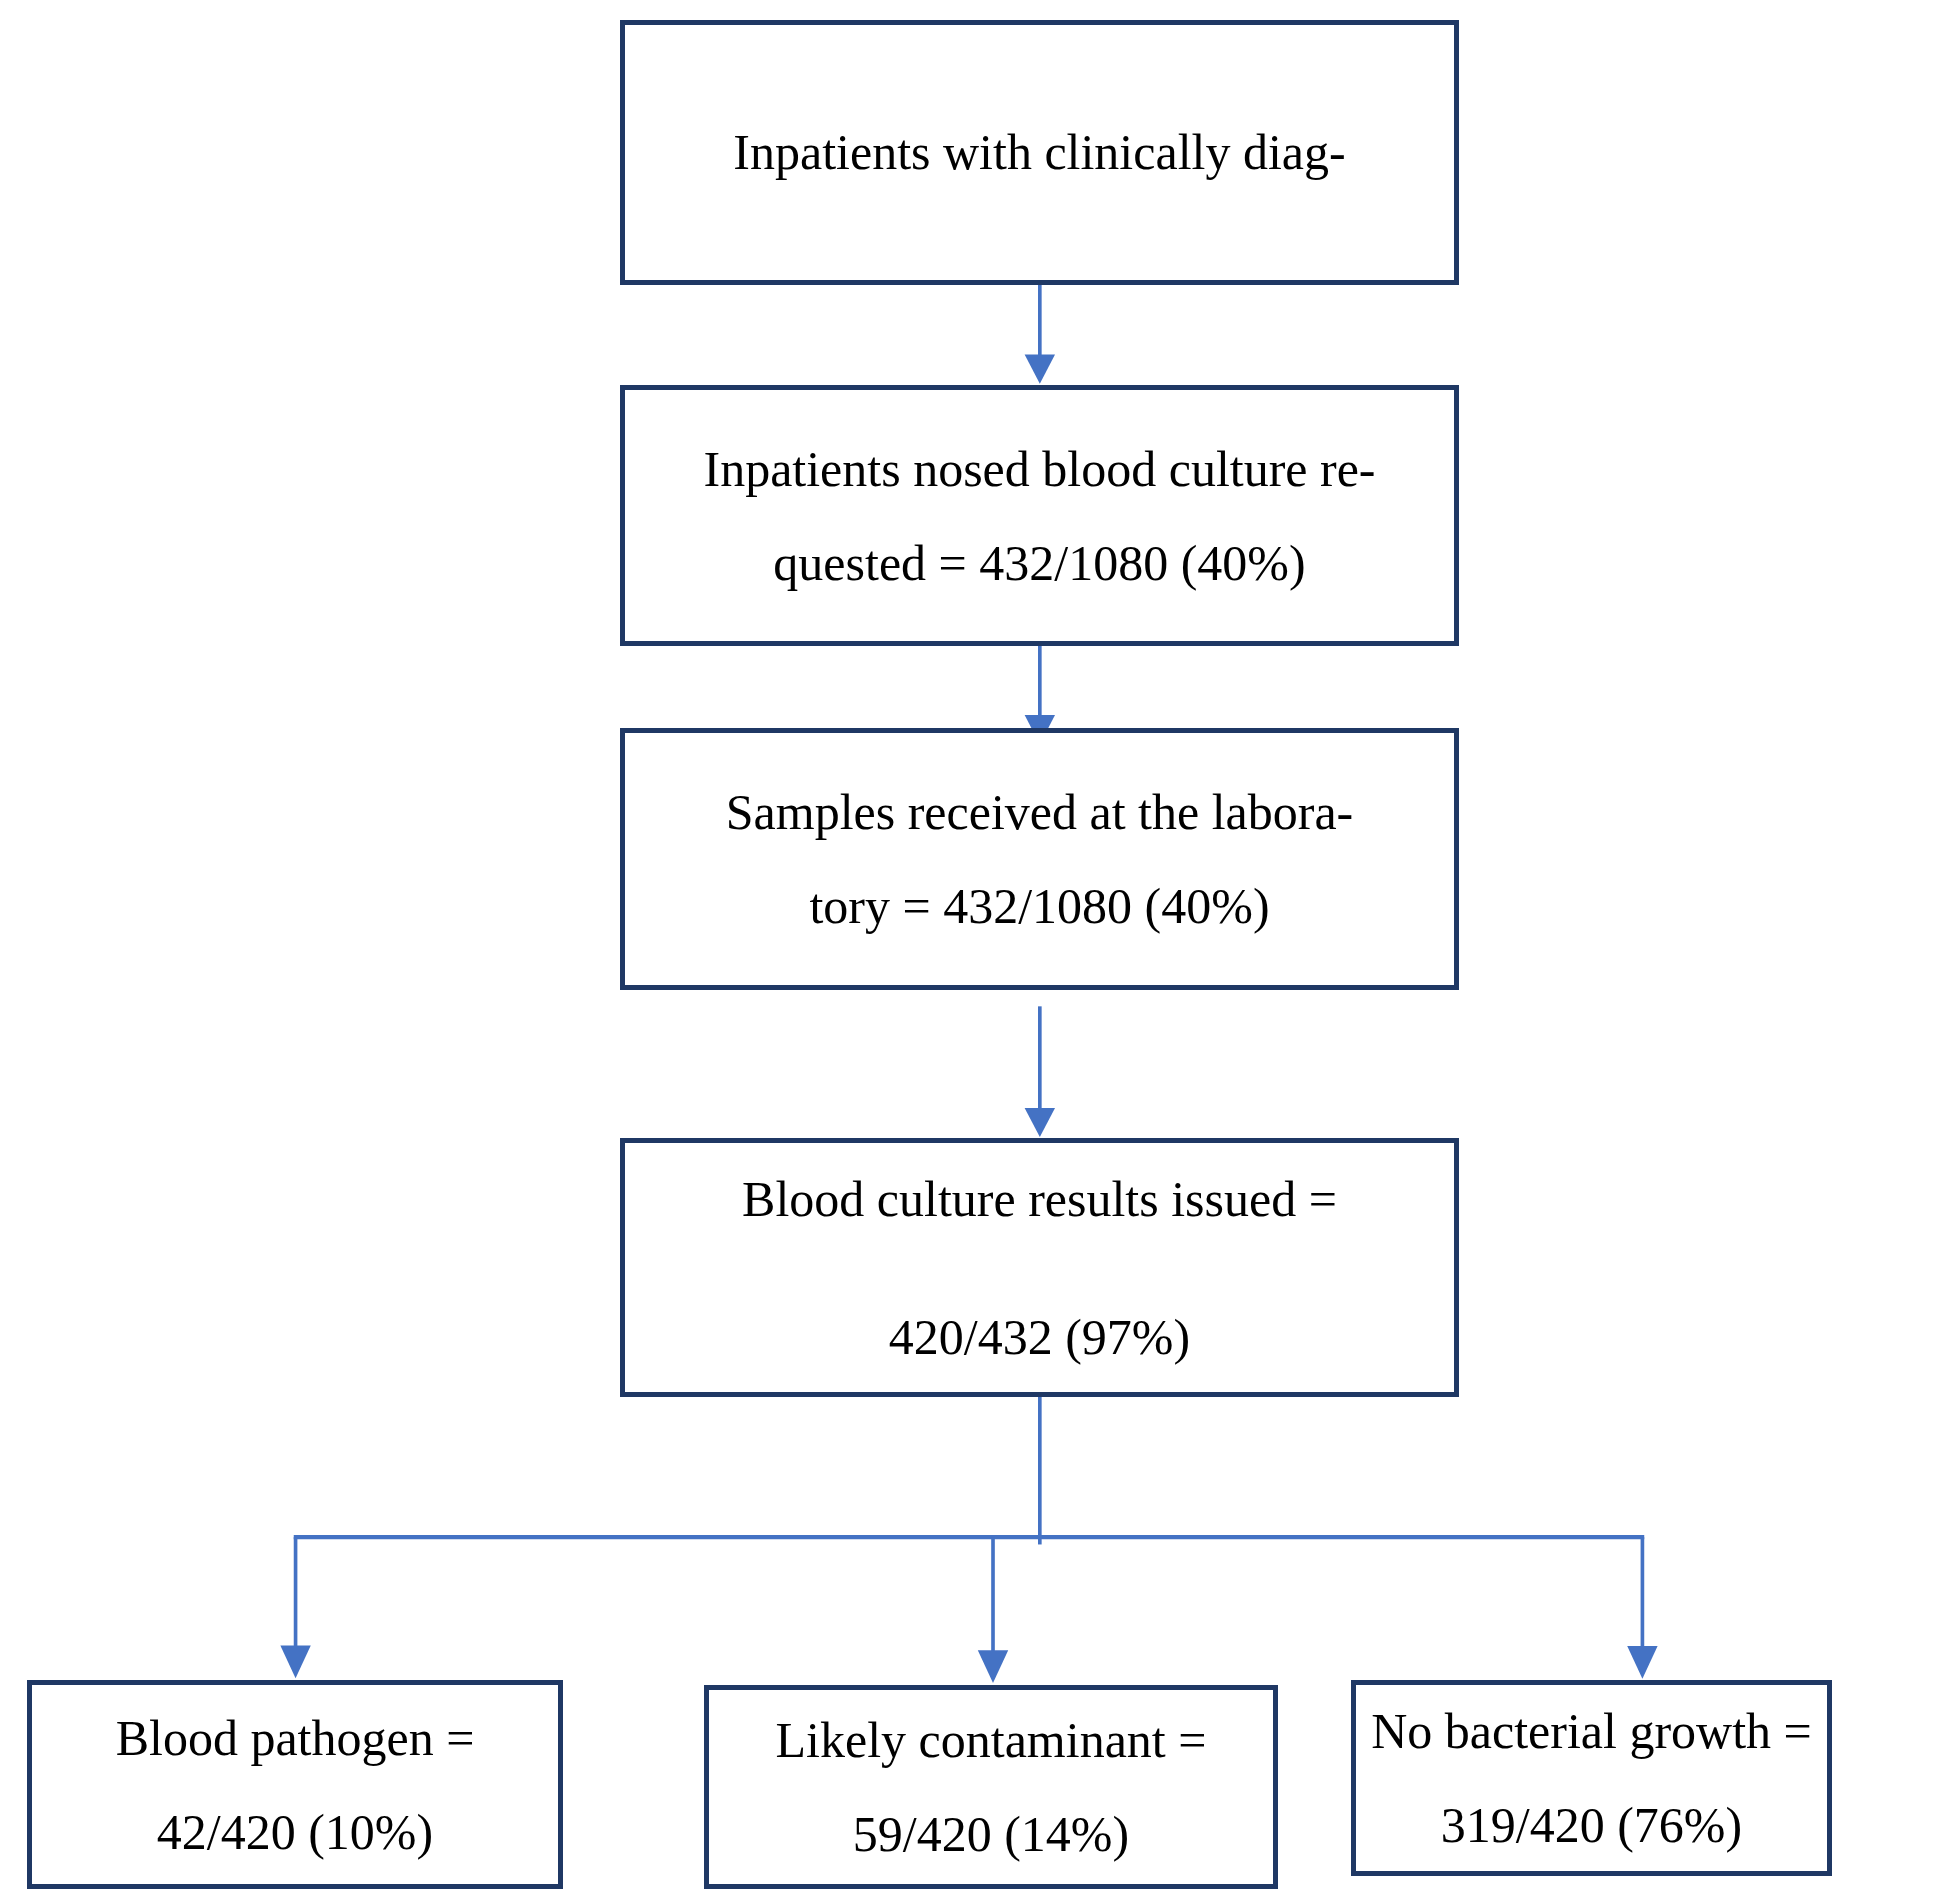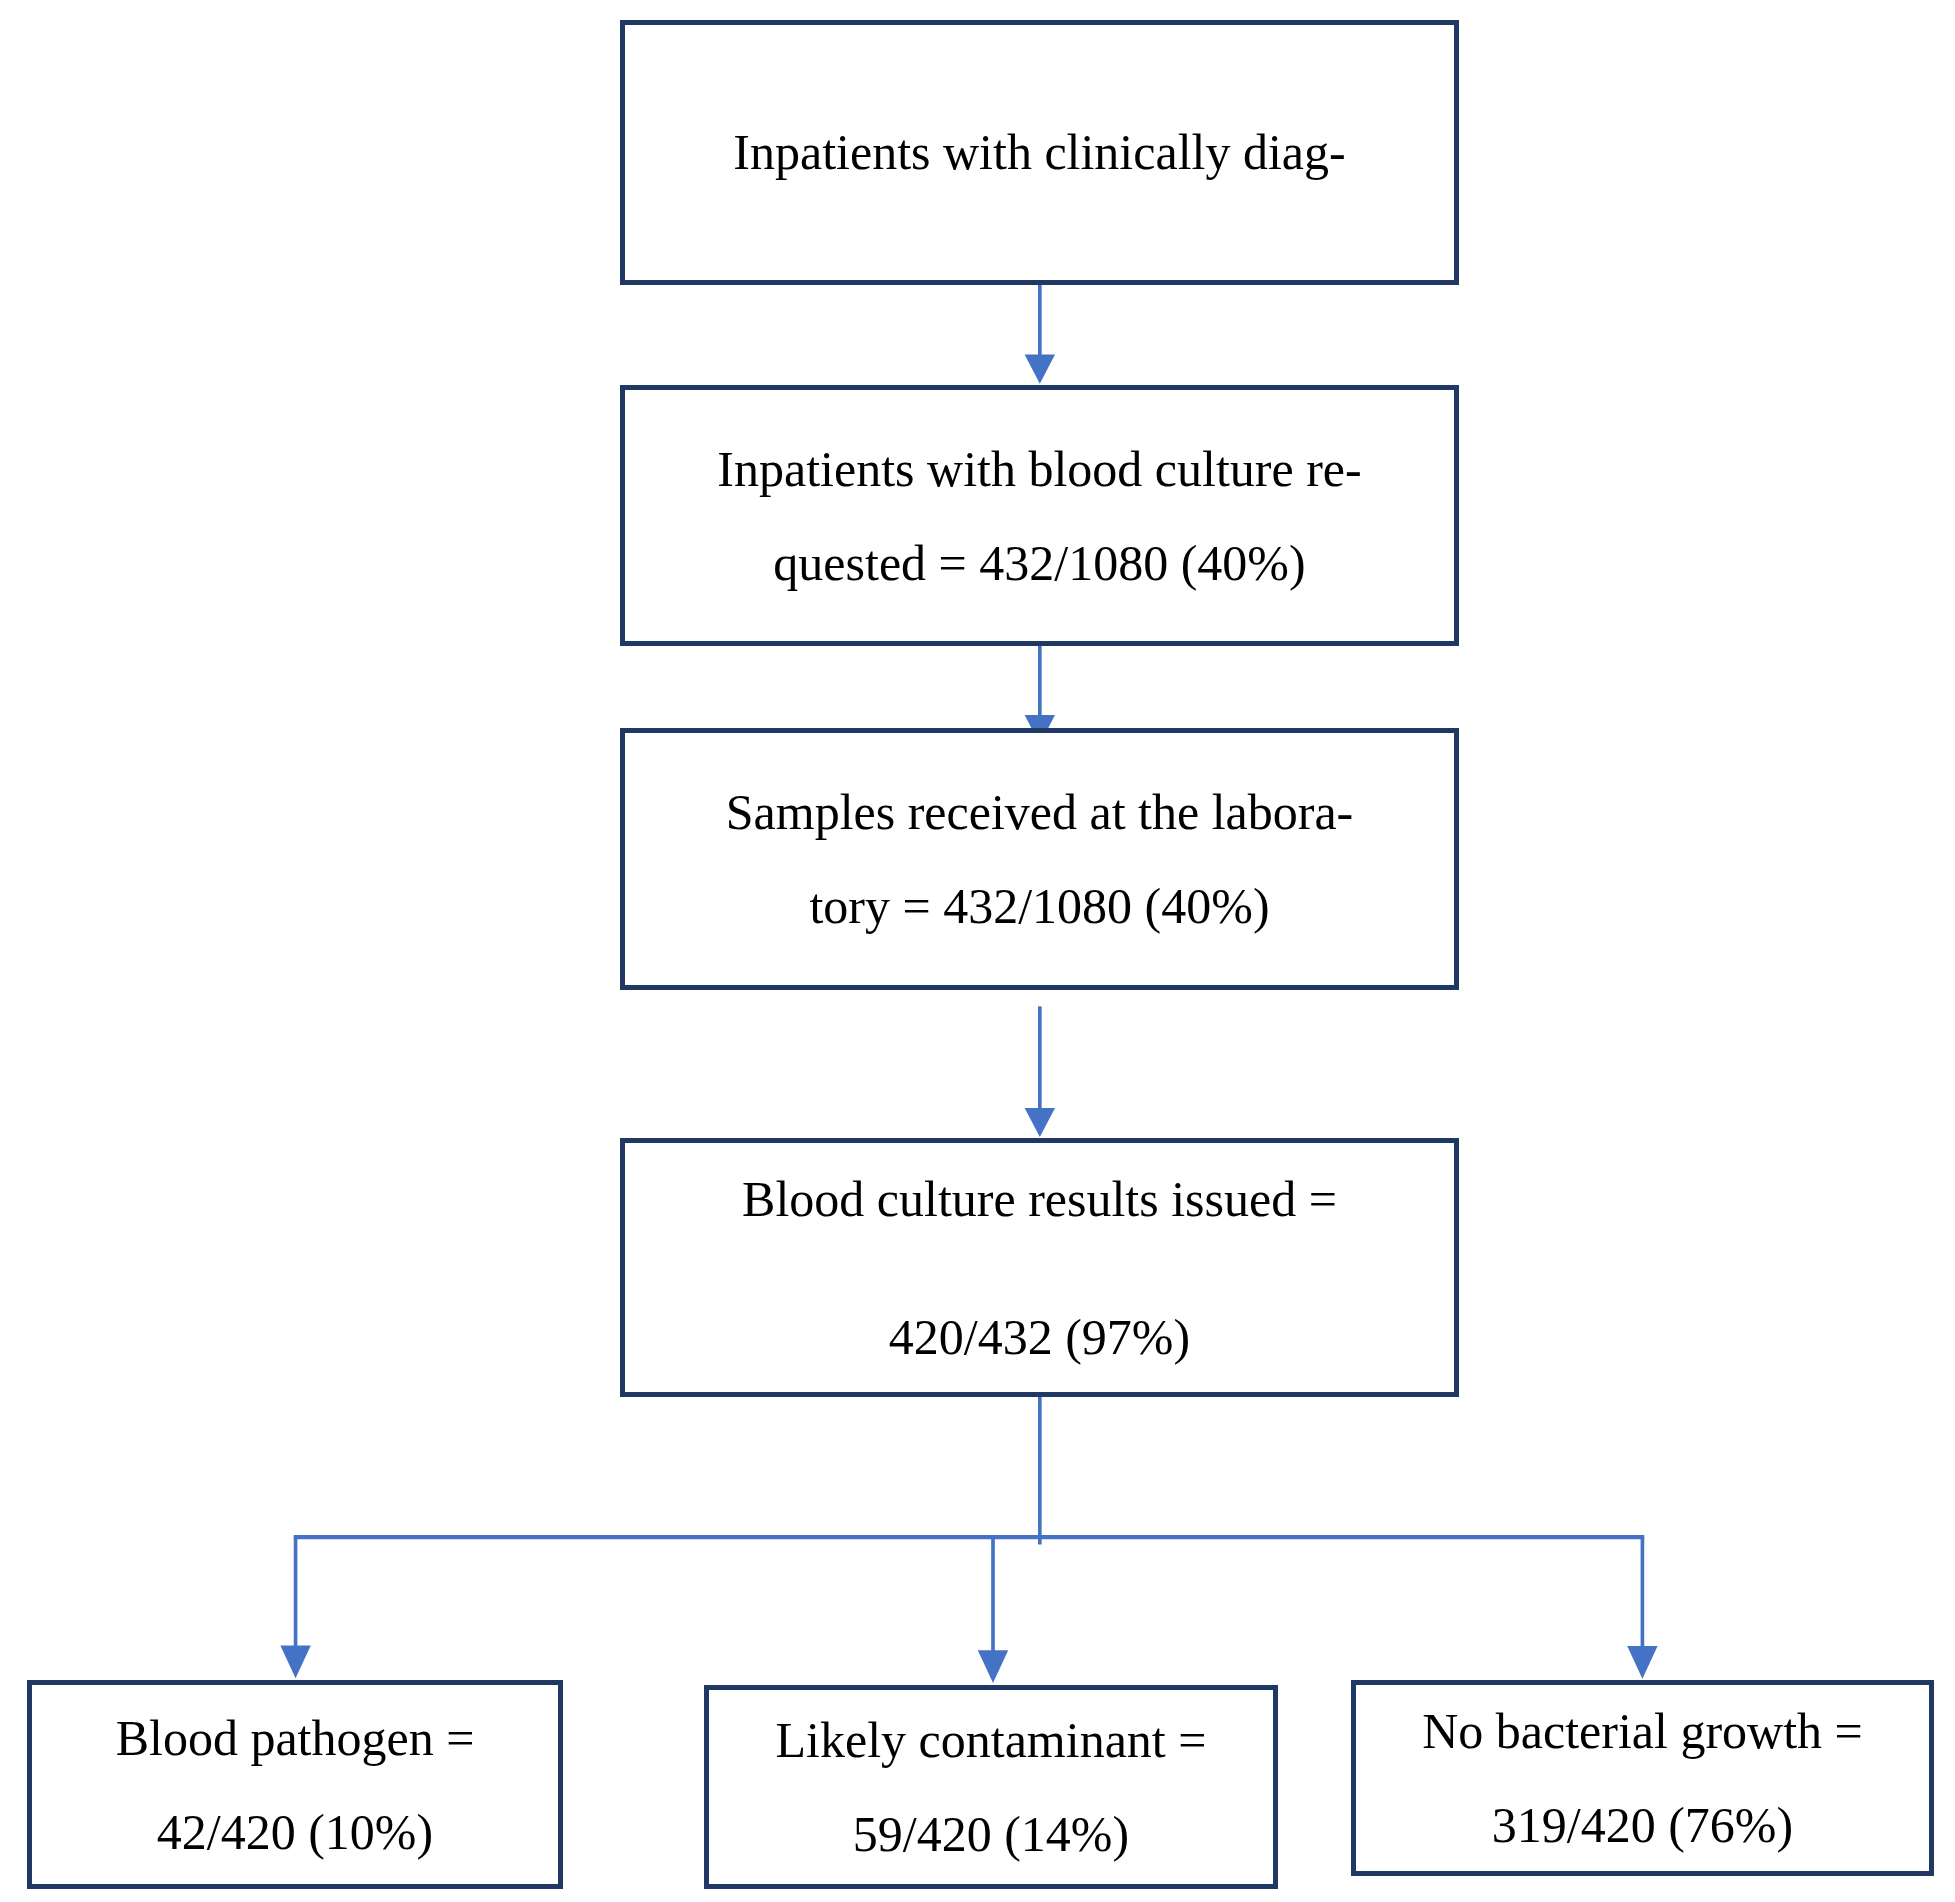--- a/index.html
+++ b/index.html
@@ -38,21 +38,21 @@
     line-height:94px;
   }
   .node .line{white-space:nowrap;}
   
   #n0{left:620px;top:19.5px;  width:839px;height:265px;}
   #n1{left:620px;top:385px; width:839px;height:261px;}
   #n2{left:620px;top:728px;width:839px;height:262px;}
   #n3{left:620px;top:1138px;width:839px;height:259px;gap:44px;}
   #n4{left:27px;  top:1680px;width:536px; height:209px;}
   #n5{left:704px;top:1685px;width:574px; height:204px;}
-  #n6{left:1351px;top:1680px;width:583px; height:196px;text-align:right;}
+  #n6{left:1351px;top:1680px;width:481px; height:196px;text-align:right;}
 </style>
 </head>
 <body>
 
 <div class="canvas">
 
   <svg class="connectors" viewBox="0 0 3215 3128" xmlns="http://www.w3.org/2000/svg">
 
     <line x1="1710" y1="468" x2="1710" y2="588" stroke-width="6"></line>
     <polygon points="1710,631 1685,583 1735,583"></polygon>
@@ -75,21 +75,21 @@
 
     <line x1="2701" y1="2528" x2="2701" y2="2713" stroke-width="6"></line>
     <polygon points="2701,2761 2676,2707 2726,2707"></polygon>
   </svg>
 
   <div class="node" id="n0">
     <div class="line">Inpatients with clinically diag-</div>
   </div>
 
   <div class="node" id="n1">
-    <div class="line">Inpatients with blood culture re-</div>
+    <div class="line">Inpatients nosed blood culture re-</div>
     <div class="line">quested = 432/1080 (40%)</div>
   </div>
 
   <div class="node" id="n2">
     <div class="line">Samples received at the labora-</div>
     <div class="line">tory = 432/1080 (40%)</div>
   </div>
 
   <div class="node" id="n3">
     <div class="line">Blood culture results issued =</div>

